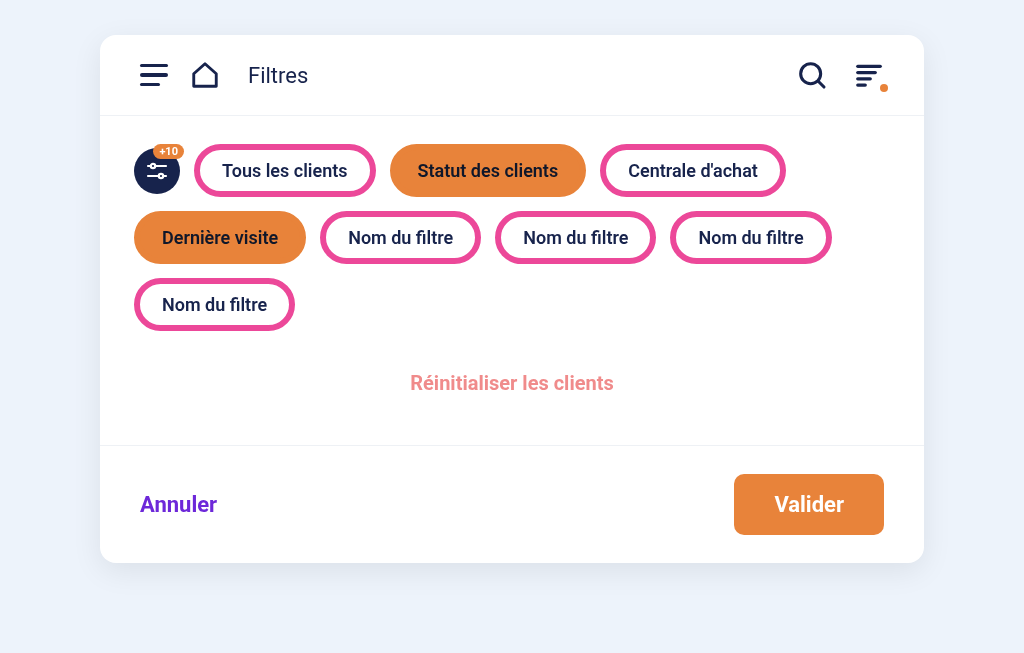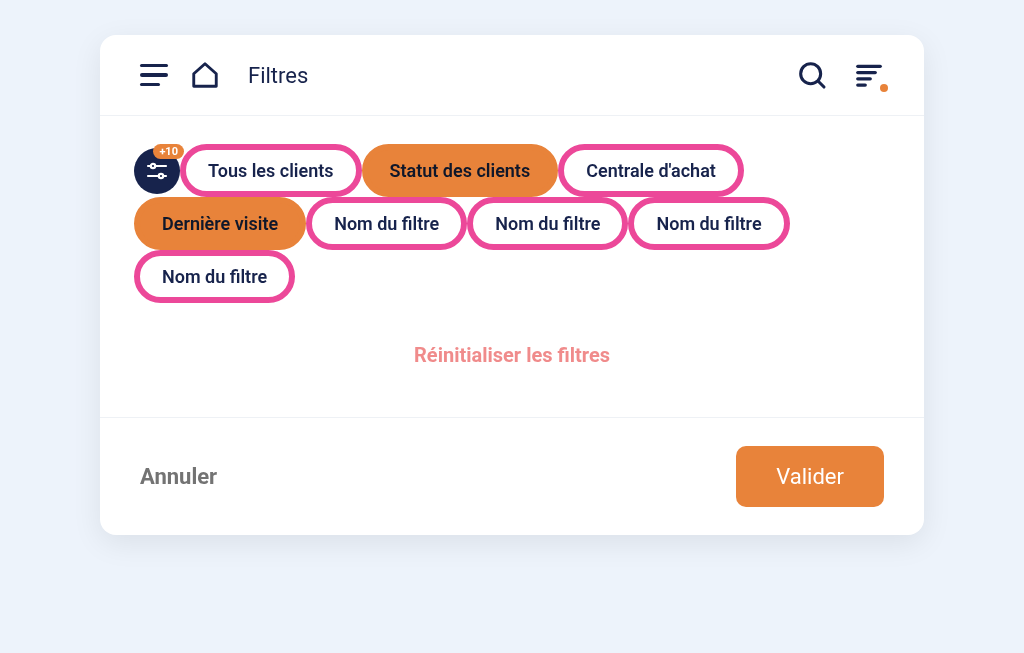--- a/index.html
+++ b/index.html
@@ -59,20 +59,21 @@
       background:#e8833a;
     }
 
     
     .chips-area {
       padding: 28px 34px 20px 34px;
     }
     .chips-row {
       display: flex;
       flex-wrap: wrap;
+      gap: 14px;
       align-items: center;
     }
     .settings-chip {
       position: relative;
       width: 46px; height: 46px;
       border-radius: 50%;
       background:#17234c;
       display:flex;
       align-items:center;
       justify-content:center;
@@ -125,32 +126,32 @@
     .footer {
       border-top: 1px solid #eef1f5;
       padding: 28px 40px;
       display:flex;
       align-items:center;
       justify-content:space-between;
     }
     .cancel-btn {
       background:none;
       border:none;
-      color:#737373;
+      color:#6d28d9;
       font-size:22px;
       font-weight:700;
       cursor:pointer;
       font-family:inherit;
     }
     .validate-btn {
       background:#e8833a;
       border:none;
       color:#fff;
       font-size:22px;
-      font-weight:400;
+      font-weight:700;
       padding: 18px 40px;
       border-radius: 10px;
       cursor:pointer;
       font-family:inherit;
     }
   </style>
 </head>
 <body>
 
 <div class="card">
@@ -206,21 +207,21 @@
         <div class="chip active">Statut des clients</div>
         <div class="chip">Centrale d'achat</div>
         <div class="chip active">Dernière visite</div>
         <div class="chip">Nom du filtre</div>
         <div class="chip">Nom du filtre</div>
         <div class="chip">Nom du filtre</div>
         <div class="chip">Nom du filtre</div>
       </div>
 
     <div class="reset-link">
-      <button>Réinitialiser les filtres</button>
+      <button>Réinitialiser les clients</button>
     </div>
   </div>
 
   <div class="footer">
     <button class="cancel-btn">Annuler</button>
     <button class="validate-btn">Valider</button>
   </div>
 </div>
 
 </body></html>

